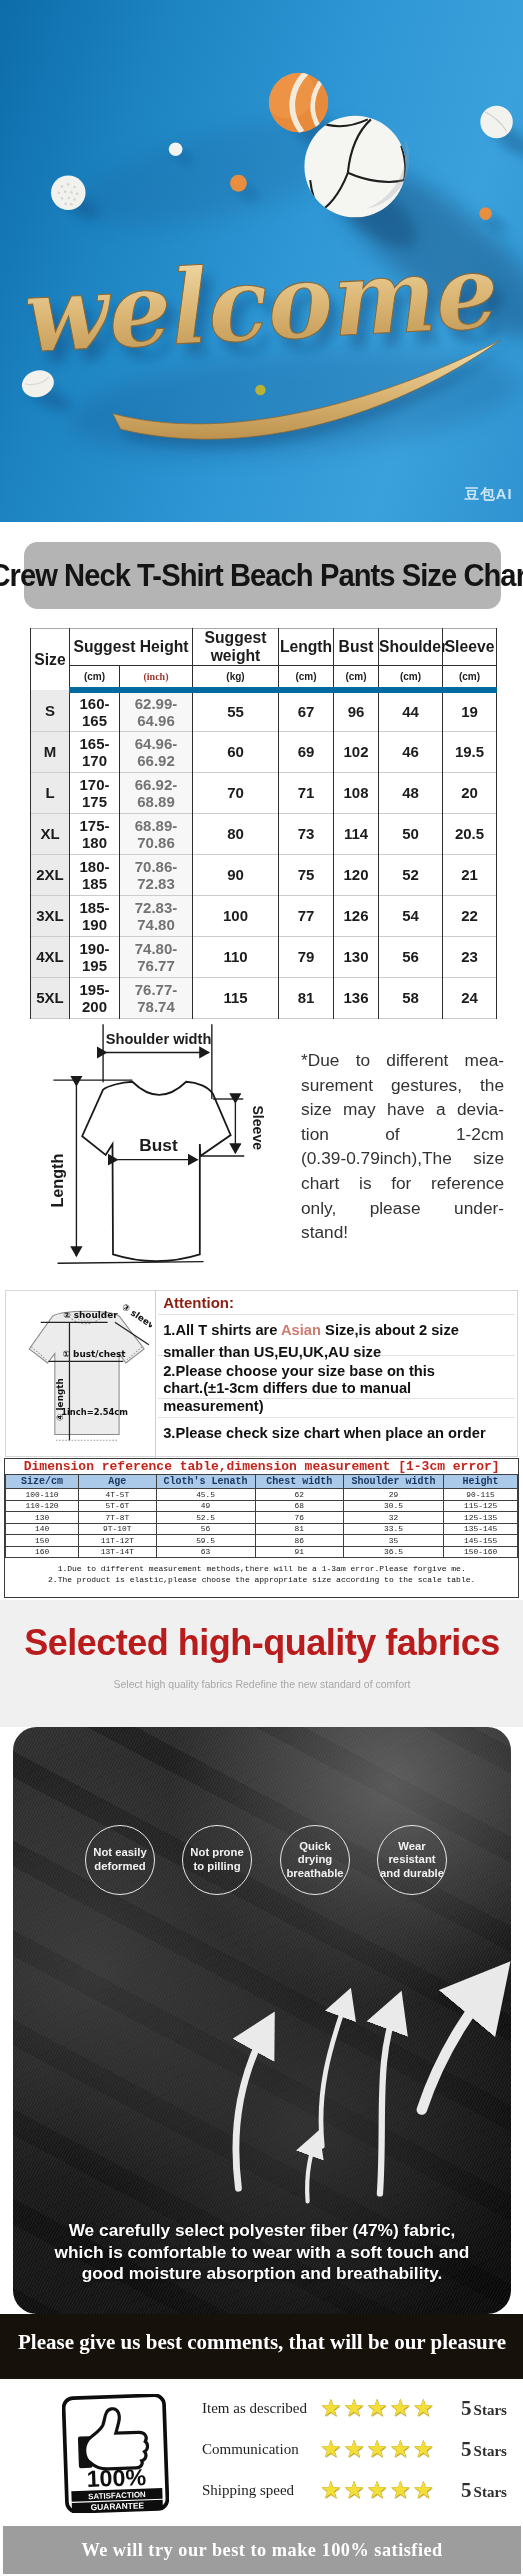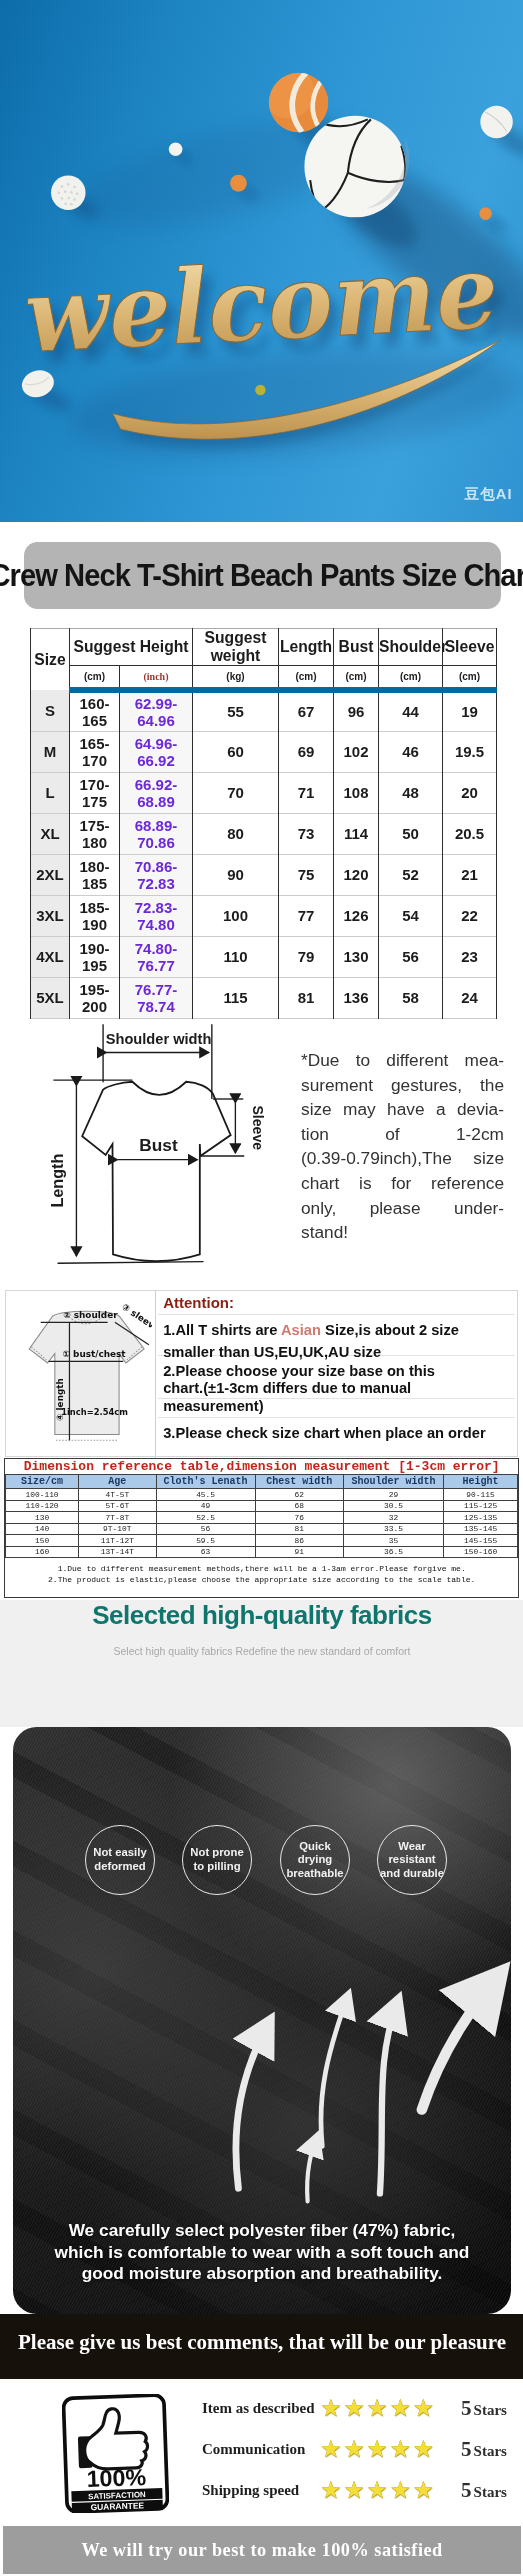--- a/index.html
+++ b/index.html
@@ -26,21 +26,21 @@
   .size-table th,.size-table td{border-left:1px solid #2e2e2e;text-align:center;vertical-align:middle;
               color:#1c1c1c;padding:0;}
   .size-table th:last-child,.size-table td:last-child{border-right:1px solid #2e2e2e;}
   .size-table thead tr.h1 th{height:29px;font-size:15.7px;font-weight:bold;}
   .size-table thead tr.h1 th.bb{border-bottom:1px solid #2e2e2e;}
   .size-table thead tr.h2 th{height:24.6px;font-size:10px;font-weight:bold;border-bottom:6px solid #0369a1;}
   .size-table thead th.inch-h{color:#9c362c;font-family:Liberation Serif, serif;}
   .size-table tbody tr{border-bottom:0.5px solid #cccccc;}
   .size-table tbody td{height:41px;font-size:15px;font-weight:bold;background:#ffffff;}
   .size-table tbody td:first-child{background:#ebebeb;}
-  .size-table tbody td:nth-child(3){color:#6d28d9;background:#f7f7f7;}
+  .size-table tbody td:nth-child(3){color:#737373;background:#f7f7f7;}
 
   
   .diagram-svg{position:absolute;left:29px;top:1019px;}
   .measure-note{position:absolute;left:301px;top:1048px;width:203px;font-size:17.3px;line-height:24.6px;
                 color:#333;font-weight:500;}
   .measure-note .note-line{text-align:justify;text-align-last:justify;}
   .measure-note .note-line:last-child{text-align-last:left;}
 
   
   .attention{position:absolute;left:5.2px;top:1290px;width:513px;height:167px;background:#fff;
@@ -60,21 +60,21 @@
            background:#fff;font-family:"Liberation Mono",monospace;}
   .dim-table{width:100%;border-collapse:collapse;table-layout:fixed;}
   .dim-table td{border:0.5px solid #3f3f3f;text-align:center;padding:0;}
   .dim-table .t-row td{height:12.6px;font-size:13px;font-weight:bold;color:#c3251c;border-left:none;border-right:none;border-top:none;}
   .dim-table thead tr.head td{height:14px;background:#abc9e9;font-size:10px;color:#17365f;font-weight:bold;}
   .dim-table tbody td{height:11.5px;font-size:7.9px;color:#1d1d1d;}
   .dim-notes{margin-top:4.7px;text-align:center;font-size:8px;color:#111;line-height:11.5px;}
 
   
   .gray-band{position:absolute;left:0;top:1600px;width:524px;height:127px;background:#f0f0f0;text-align:center;}
-  .fab-heading{font-size:26px;font-weight:bold;color:#0f766e;letter-spacing:-0.5px;}
+  .fab-heading{padding-top:22px;font-size:36px;font-weight:bold;color:#b91c1c;letter-spacing:-0.5px;}
   .fab-subheading{margin-top:13.6px;font-size:10.5px;color:#a8a8a8;}
   .fabric-card{position:absolute;left:13px;top:1727px;width:498px;height:587px;border-radius:23.6px;overflow:hidden;
     background:
       radial-gradient(circle at 76% 10%,rgba(140,140,140,0.55),rgba(0,0,0,0) 34%),
       radial-gradient(circle at 16% 42%,rgba(95,95,95,0.40),rgba(0,0,0,0) 40%),
       radial-gradient(circle at 58% 68%,rgba(80,80,80,0.45),rgba(0,0,0,0) 46%),
       repeating-linear-gradient(118deg,rgba(255,255,255,0.05) 0 0.8px,rgba(0,0,0,0) 0.8px 2.6px),
       repeating-linear-gradient(28deg,rgba(0,0,0,0.28) 0 23px,rgba(0,0,0,0) 23px 79px),
       linear-gradient(152deg,#303030 0%,#1a1a1a 55%,#0c0c0c 100%);}
   .badge-circle{position:absolute;width:70px;height:70px;border:1.6px solid #e8e8e8;border-radius:50%;
@@ -86,21 +86,21 @@
 
   
   .comments-banner{position:absolute;left:0;top:2314px;width:524px;height:65px;background:#17110c;}
   .comments-banner span{display:block;padding-top:15.7px;text-align:center;color:#fff;
       font-family:"Liberation Serif",serif;font-weight:bold;font-size:21px;}
 
   
   .ratings{position:absolute;left:0;top:2379px;width:524px;height:147px;background:#fff;}
   .stamp{position:absolute;left:62px;top:14.7px;}
   .rating-row{position:absolute;left:202px;height:40px;display:flex;align-items:center;}
-  .rating-row .r-label{width:118px;font-family:"Liberation Serif",serif;font-weight:bold;
+  .rating-row .r-label{width:118px;font-family:"Liberation Serif",serif;font-weight:normal;
       font-size:15px;color:#1f1f1f;}
   .rating-row .stars{width:141px;white-space:nowrap;}
   .star{font-family:"DejaVu Sans",sans-serif;font-size:24px;color:#f4de39;letter-spacing:1.6px;
       text-shadow:0 0 0.5px #8f7316,0.5px 1px 1px #bb9e22;}
   .rating-row .r-value{display:flex;align-items:baseline;font-family:"Liberation Serif",serif;
       font-weight:bold;color:#2e2e2e;}
   .rating-row .r-value .num{font-size:21px;}
   .rating-row .r-value .word{font-size:15px;margin-left:2.1px;}
 
   

